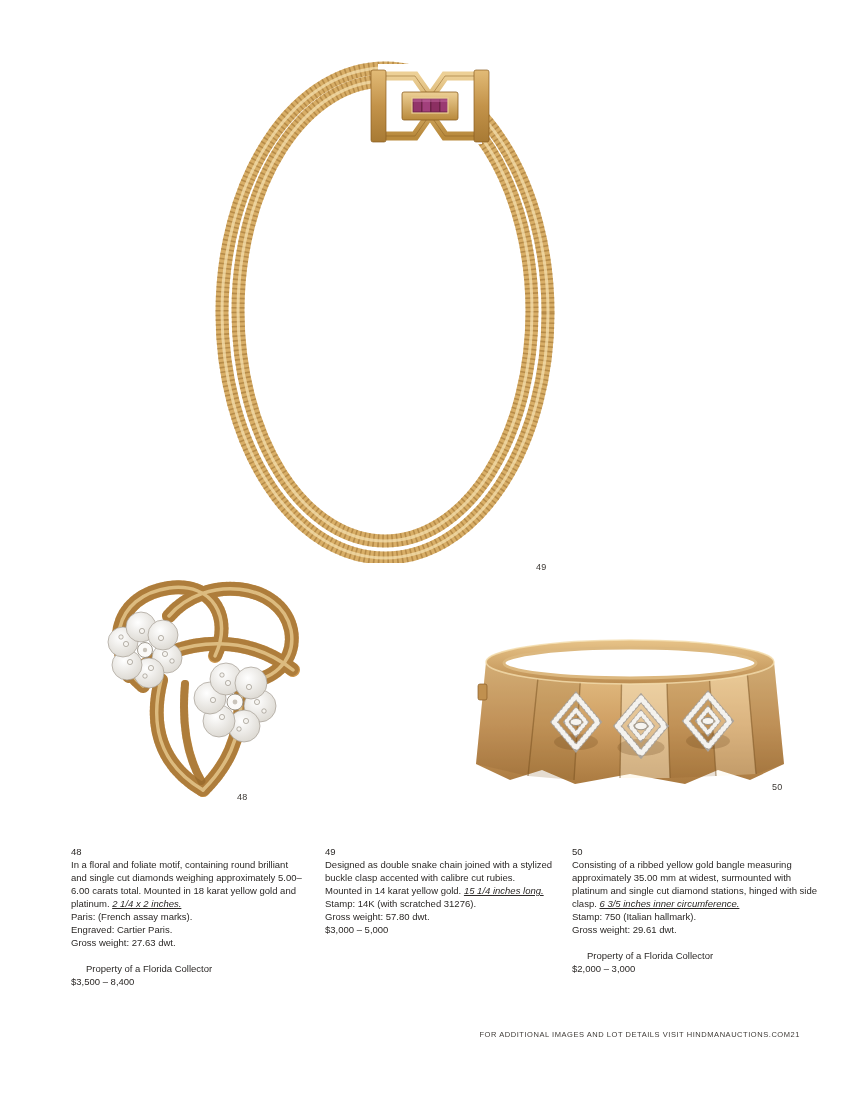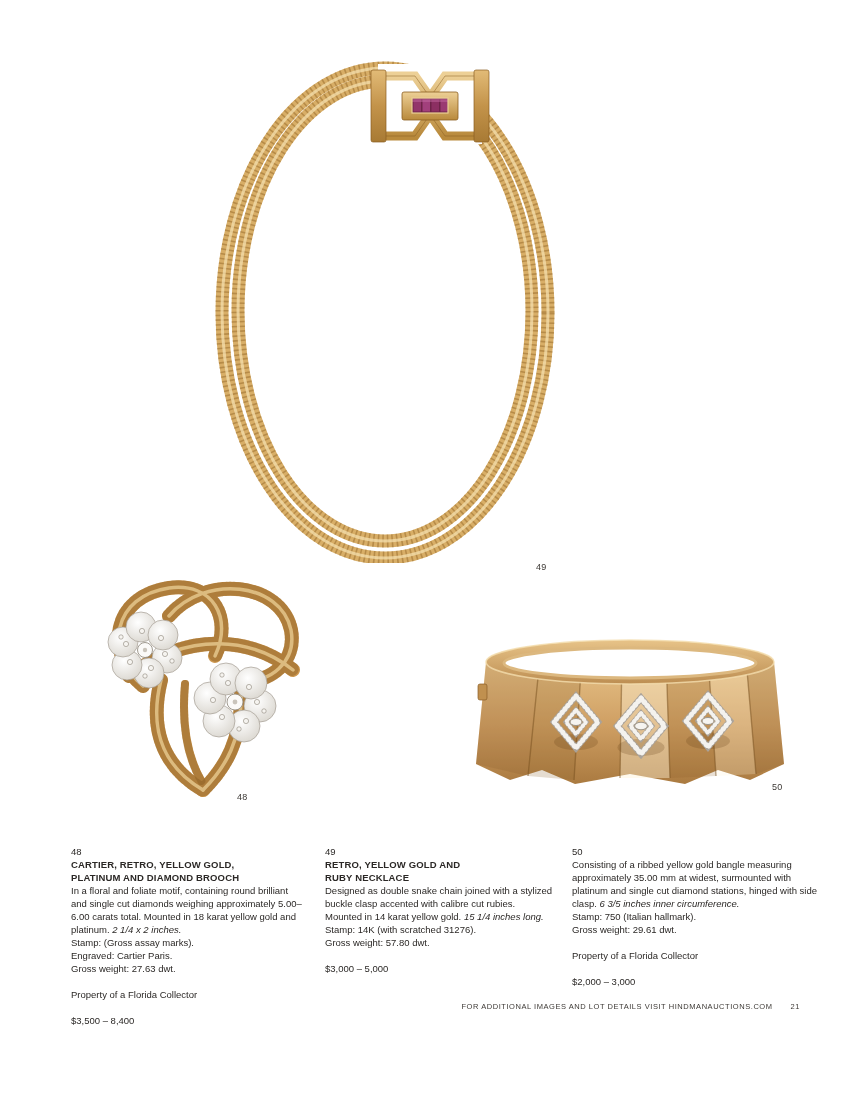--- a/index.html
+++ b/index.html
@@ -6,26 +6,26 @@
   .page {
     position:relative; width:850px; height:1100px; background:#ffffff;
     font-family:"Liberation Sans", sans-serif; color:#2b2826; overflow:hidden;
   }
   .photo { position:absolute; }
   .caption { position:absolute; font-size:9px; letter-spacing:0.3px; color:#3b3733; }
   .lot-col { position:absolute; top:845px; font-size:9.5px; line-height:13px; }
   .lot-number { font-weight:400; }
   .lot-title { font-weight:700; letter-spacing:0.15px; }
   .lot-body { margin:0; }
-  .lot-body em, .dims { font-style:italic; }
+  .lot-body em, .dims { font-style:italic;text-decoration:underline; }
   .detail-line {}
-  .provenance { margin-top:13px; }
-  .estimate { margin-top:13px; }
+  .provenance { margin-top:13px;margin-left:15px; }
+  .estimate { margin-top:0; }
   .footer {
-    position:absolute; top:1002px; right:50px; display:flex; align-items:baseline; gap:18px;
+    position:absolute; top:1030px; right:50px; display:flex; align-items:baseline; 
     font-size:7.5px; letter-spacing:0.55px; color:#3d3935;
   }
 </style>
 </head>
 <body>
 
 <div class="page">
 
   <svg class="photo" style="left:200px; top:28px;" width="370" height="535" viewBox="0 0 370 535" aria-hidden="true">
     <defs>
@@ -209,38 +209,30 @@
         <path d="M 0,-12 L 10,0 L 0,12 L -10,0 Z" fill="none" stroke="#aaa39a" stroke-width="5"></path>
         <path d="M 0,-12 L 10,0 L 0,12 L -10,0 Z" fill="none" stroke="#f4f2ee" stroke-width="4" stroke-dasharray="0.8,3.2" stroke-linecap="round"></path>
         <ellipse cx="0" cy="0" rx="6" ry="3.5" fill="#f6f4f0" stroke="#9c958b" stroke-width="1"></ellipse>
       </g>
     </g>
   </svg>
   <div class="caption" style="left:772px; top:782px;">50</div>
 
   <div class="lot-col" style="left:71px; width:234px;">
     <div class="lot-number">48</div>
-    <div class="lot-title">
-      <div>CARTIER, RETRO, YELLOW GOLD,</div>
-      <div>PLATINUM AND DIAMOND BROOCH</div>
-    </div>
     <p class="lot-body"><span>In a floral and foliate motif, containing round brilliant and single cut diamonds weighing approximately 5.00–6.00 carats total. Mounted in 18 karat yellow gold and platinum. </span><em class="dims">2 1/4 x 2 inches.</em></p>
-    <div class="detail-line">Stamp: (Gross assay marks).</div>
+    <div class="detail-line">Paris: (French assay marks).</div>
     <div class="detail-line">Engraved: Cartier Paris.</div>
     <div class="detail-line">Gross weight: 27.63 dwt.</div>
     <div class="provenance">Property of a Florida Collector</div>
     <div class="estimate">$3,500 – 8,400</div>
   </div>
 
   <div class="lot-col" style="left:325px; width:228px;">
     <div class="lot-number">49</div>
-    <div class="lot-title">
-      <div>RETRO, YELLOW GOLD AND</div>
-      <div>RUBY NECKLACE</div>
-    </div>
     <p class="lot-body"><span>Designed as double snake chain joined with a stylized buckle clasp accented with calibre cut rubies. Mounted in 14 karat yellow gold. </span><em class="dims">15 1/4 inches long.</em></p>
     <div class="detail-line">Stamp: 14K (with scratched 31276).</div>
     <div class="detail-line">Gross weight: 57.80 dwt.</div>
     <div class="estimate">$3,000 – 5,000</div>
   </div>
 
   <div class="lot-col" style="left:572px; width:252px;">
     <div class="lot-number">50</div>
     <p class="lot-body"><span>Consisting of a ribbed yellow gold bangle measuring approximately 35.00 mm at widest, surmounted with platinum and single cut diamond stations, hinged with side clasp. </span><em class="dims">6 3/5 inches inner circumference.</em></p>
     <div class="detail-line">Stamp: 750 (Italian hallmark).</div>

